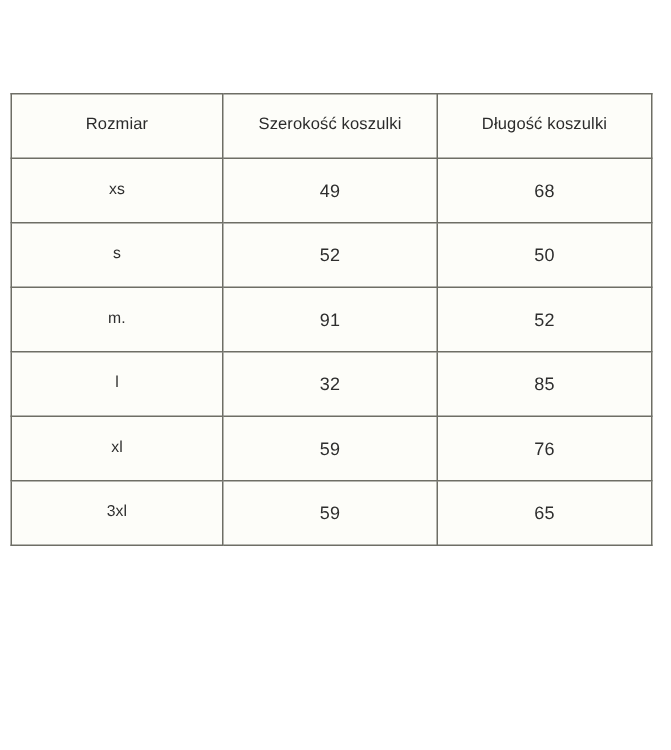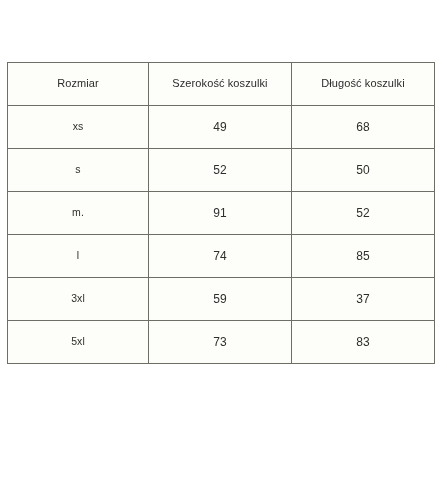--- a/index.html
+++ b/index.html
@@ -98,29 +98,29 @@
           <td class="num-cell">52</td>
           <td class="num-cell">50</td>
         </tr>
         <tr>
           <td class="size-cell">m.</td>
           <td class="num-cell">91</td>
           <td class="num-cell">52</td>
         </tr>
         <tr>
           <td class="size-cell">l</td>
-          <td class="num-cell">74</td>
+          <td class="num-cell">32</td>
           <td class="num-cell">85</td>
+        </tr>
+        <tr>
+          <td class="size-cell">xl</td>
+          <td class="num-cell">59</td>
+          <td class="num-cell">76</td>
         </tr>
         <tr>
           <td class="size-cell">3xl</td>
           <td class="num-cell">59</td>
-          <td class="num-cell">37</td>
-        </tr>
-        <tr>
-          <td class="size-cell">5xl</td>
-          <td class="num-cell">73</td>
-          <td class="num-cell">83</td>
+          <td class="num-cell">65</td>
         </tr>
       </tbody>
     </table>
   </div>
 </div>
 
 </body></html>

